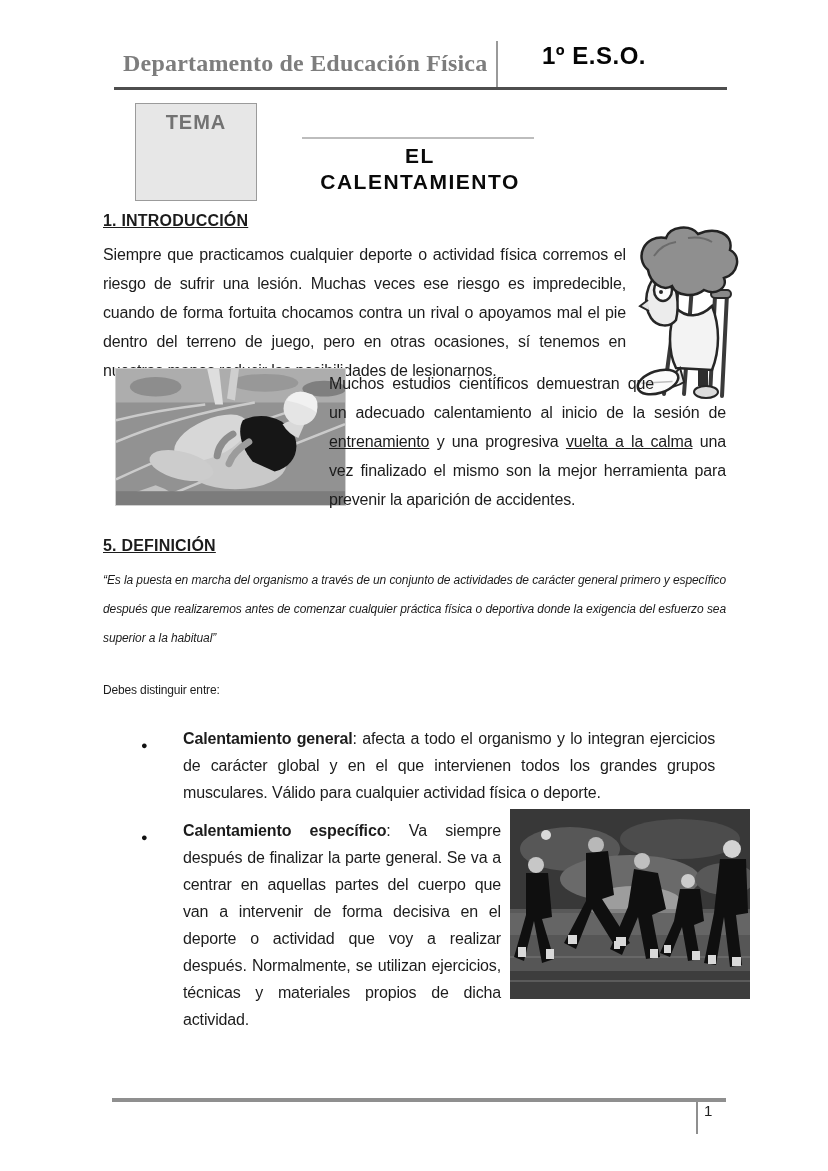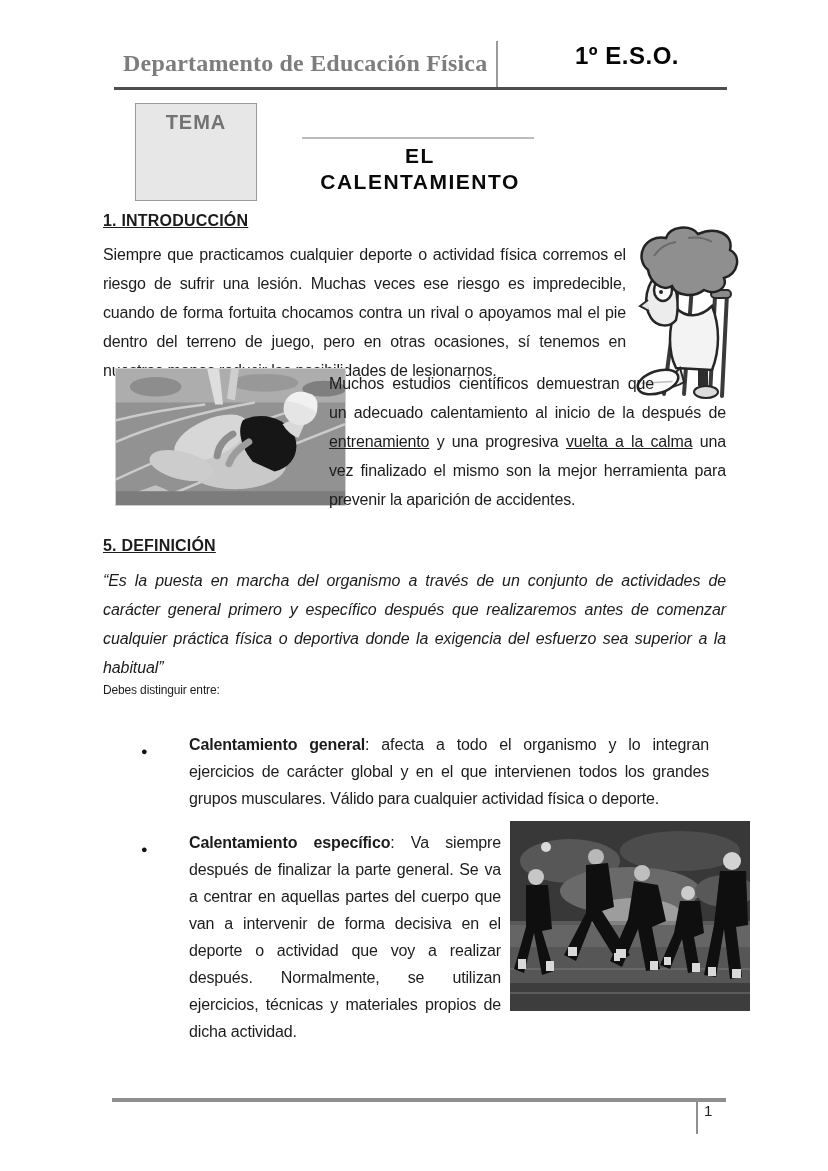--- a/index.html
+++ b/index.html
@@ -8,21 +8,21 @@
     font-family:"Liberation Sans",sans-serif;color:#1c1c1c;
   }
   
   .hdr-dept{
     position:absolute;left:123px;top:50px;
     font-family:"Liberation Serif",serif;font-weight:bold;font-size:24px;
     color:#7d7d7d;letter-spacing:.2px;
   }
   .hdr-vline{position:absolute;left:496px;top:41px;width:2px;height:48px;background:#9a9a9a;}
   .hdr-course{
-    position:absolute;left:542px;top:42px;width:170px;text-align:center;
+    position:absolute;left:542px;top:42px;width:170px;
     font-size:24px;font-weight:600;color:#050505;letter-spacing:.5px;
   }
   .hdr-rule{position:absolute;left:114px;top:87px;width:613px;height:3px;background:#4e4e4e;}
   
   .tema-box{
     position:absolute;left:135px;top:103px;width:122px;height:98px;
     background:#e7e7e7;border:1px solid #9b9b9b;box-sizing:border-box;text-align:center;
   }
   .tema-box span{display:inline-block;margin-top:7px;font-size:20px;font-weight:bold;letter-spacing:1px;color:#737373;}
   .title-rule{position:absolute;left:302px;top:137px;width:232px;height:2px;background:#bdbdbd;}
@@ -34,28 +34,28 @@
   .h-sec{position:absolute;font-size:16px;font-weight:bold;text-decoration:underline;letter-spacing:.2px;}
   .h1{left:103px;top:212px;}
   .h2{left:103px;top:537px;}
   .para{font-size:16px;line-height:29px;letter-spacing:-.15px;text-align:justify;}
   .p1{position:absolute;left:103px;top:240px;width:523px;}
   .p2{position:absolute;left:329px;top:369px;width:397px;}
   .p2 .foot-spacer{float:right;width:72px;height:22px;}
   .underl{text-decoration:underline;}
   .quote{
     position:absolute;left:103px;top:566px;width:623px;
-    font-style:italic;font-size:16px;line-height:29px;text-align:justify;letter-spacing:-.1px;
+    font-style:italic;font-size:12px;line-height:29px;text-align:justify;letter-spacing:-.1px;
   }
   .list-intro{position:absolute;left:103px;top:683px;font-size:12px;letter-spacing:-.15px;}
   .blist{position:absolute;left:103px;top:714px;width:623px;font-size:16px;line-height:27px;letter-spacing:-.15px;}
   .blist .li{position:relative;padding-left:69px;box-sizing:border-box;text-align:justify;}
   .blist .li + .li{margin-top:2px;}
   .bullet-dot{position:absolute;left:38px;top:7px;font-size:11px;color:#111;}
-  .blist p{margin:17px;}
+  .blist p{margin:11px;}
   .bterm{font-weight:bold;}
   
   .cartoon{position:absolute;left:618px;top:226px;width:148px;height:178px;}
   .photo-athlete{position:absolute;left:115px;top:368px;width:231px;height:138px;border:1px solid #d0d0d0;box-sizing:border-box;}
   .photo-soccer{
     float:right;width:240px;height:190px;
     margin:-8px -24px 50px 9px;
   }
   .cartoon svg,.photo-athlete svg,.photo-soccer svg{display:block;width:100%;height:100%;}
   
@@ -156,21 +156,21 @@
       <circle cx="186" cy="40" r="17" fill="#e5e5e5"></circle>
       <path d="M172 32 Q180 18 198 26 Q206 32 202 44 Q192 36 172 32 Z" fill="#f1f1f1"></path>
 
       <path d="M118 66 Q104 74 102 88" stroke="#8d8d8d" stroke-width="7" fill="none" stroke-linecap="round"></path>
       <path d="M134 74 Q118 84 114 96" stroke="#9c9c9c" stroke-width="7" fill="none" stroke-linecap="round"></path>
       <rect y="124" width="231" height="14" fill="#7c7c7c"></rect>
     </svg>
   </div>
 
   <div class="para p2">
-    <span class="foot-spacer"></span><span>Muchos estudios científicos demuestran que un adecuado calentamiento al inicio de la después de </span><span class="underl">entrenamiento</span><span> y una progresiva </span><span class="underl">vuelta a la calma</span><span> una vez finalizado el mismo son la mejor herramienta para prevenir la aparición de accidentes.</span>
+    <span class="foot-spacer"></span><span>Muchos estudios científicos demuestran que un adecuado calentamiento al inicio de la sesión de </span><span class="underl">entrenamiento</span><span> y una progresiva </span><span class="underl">vuelta a la calma</span><span> una vez finalizado el mismo son la mejor herramienta para prevenir la aparición de accidentes.</span>
   </div>
 
   <div class="h-sec h2">5. DEFINICIÓN</div>
   <div class="quote">“Es la puesta en marcha del organismo a través de un conjunto de actividades de carácter general primero y específico después que realizaremos antes de comenzar cualquier práctica física o deportiva donde la exigencia del esfuerzo sea superior a la habitual”</div>
   <div class="list-intro">Debes distinguir entre:</div>
 
   <div class="blist">
 
     <div class="li">
       <span class="bullet-dot">●</span>

